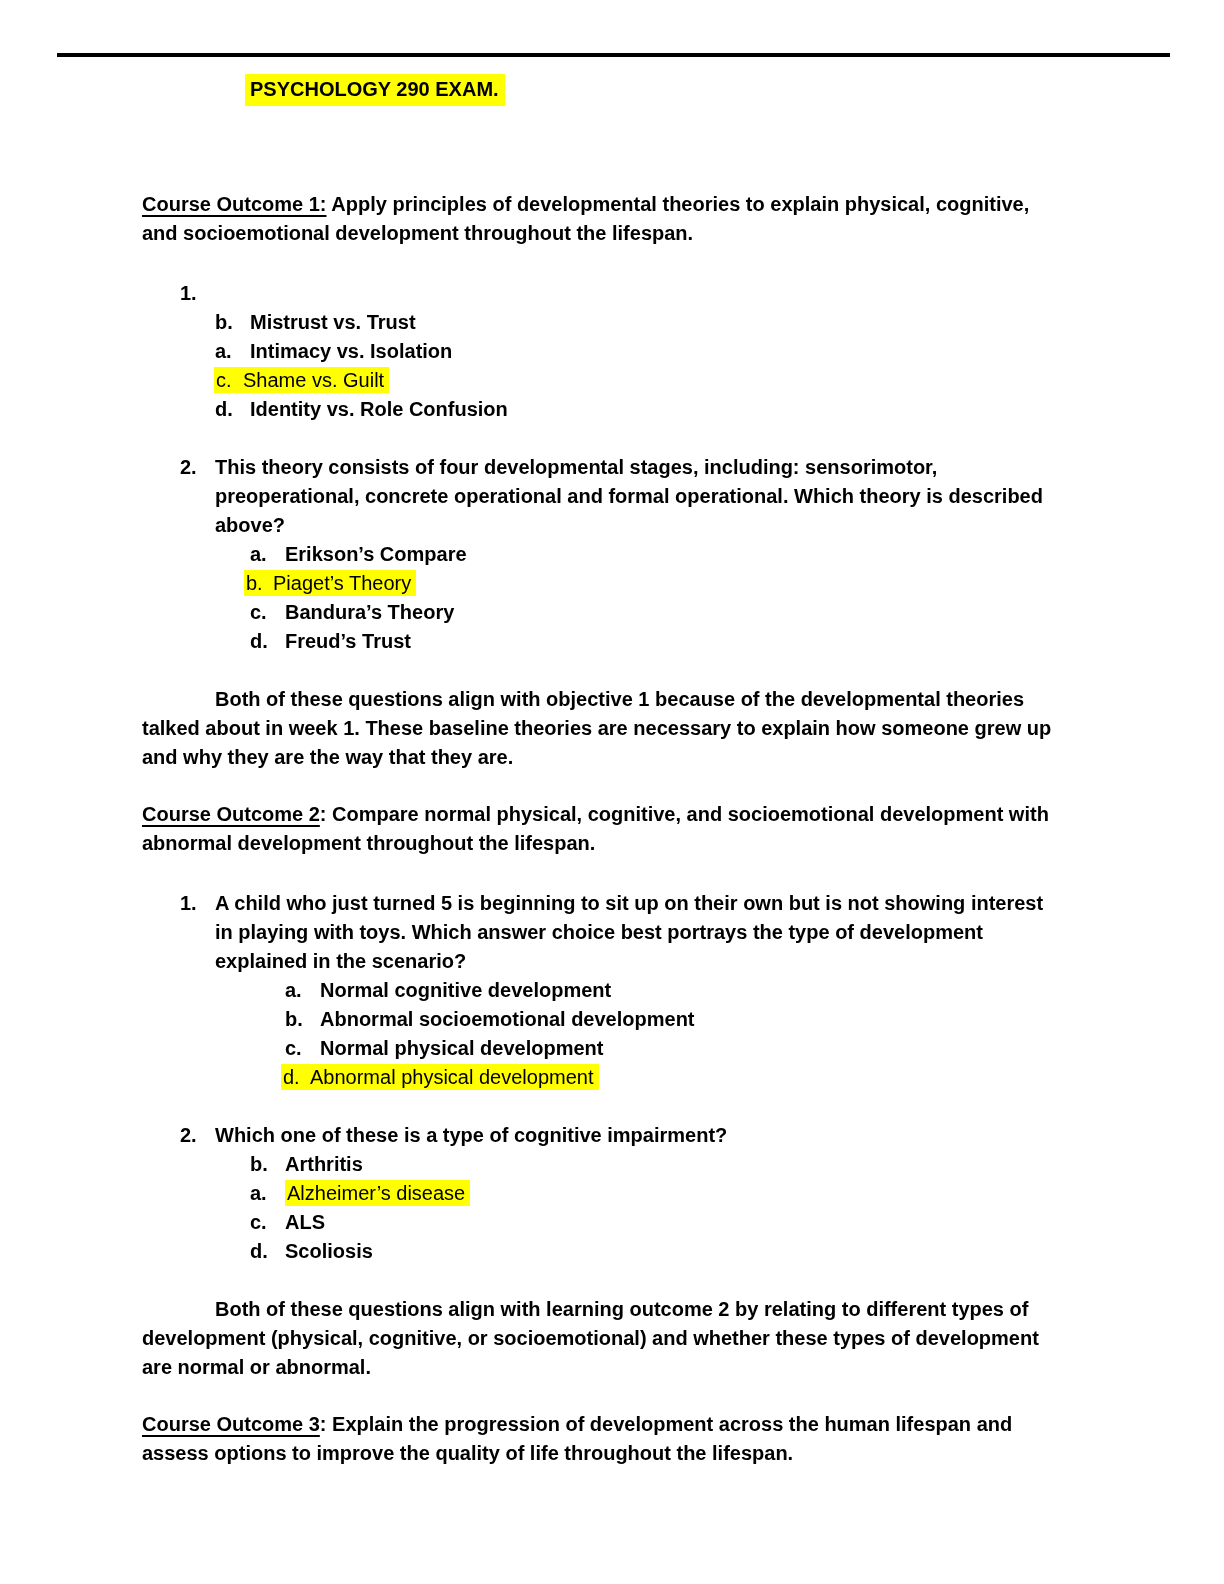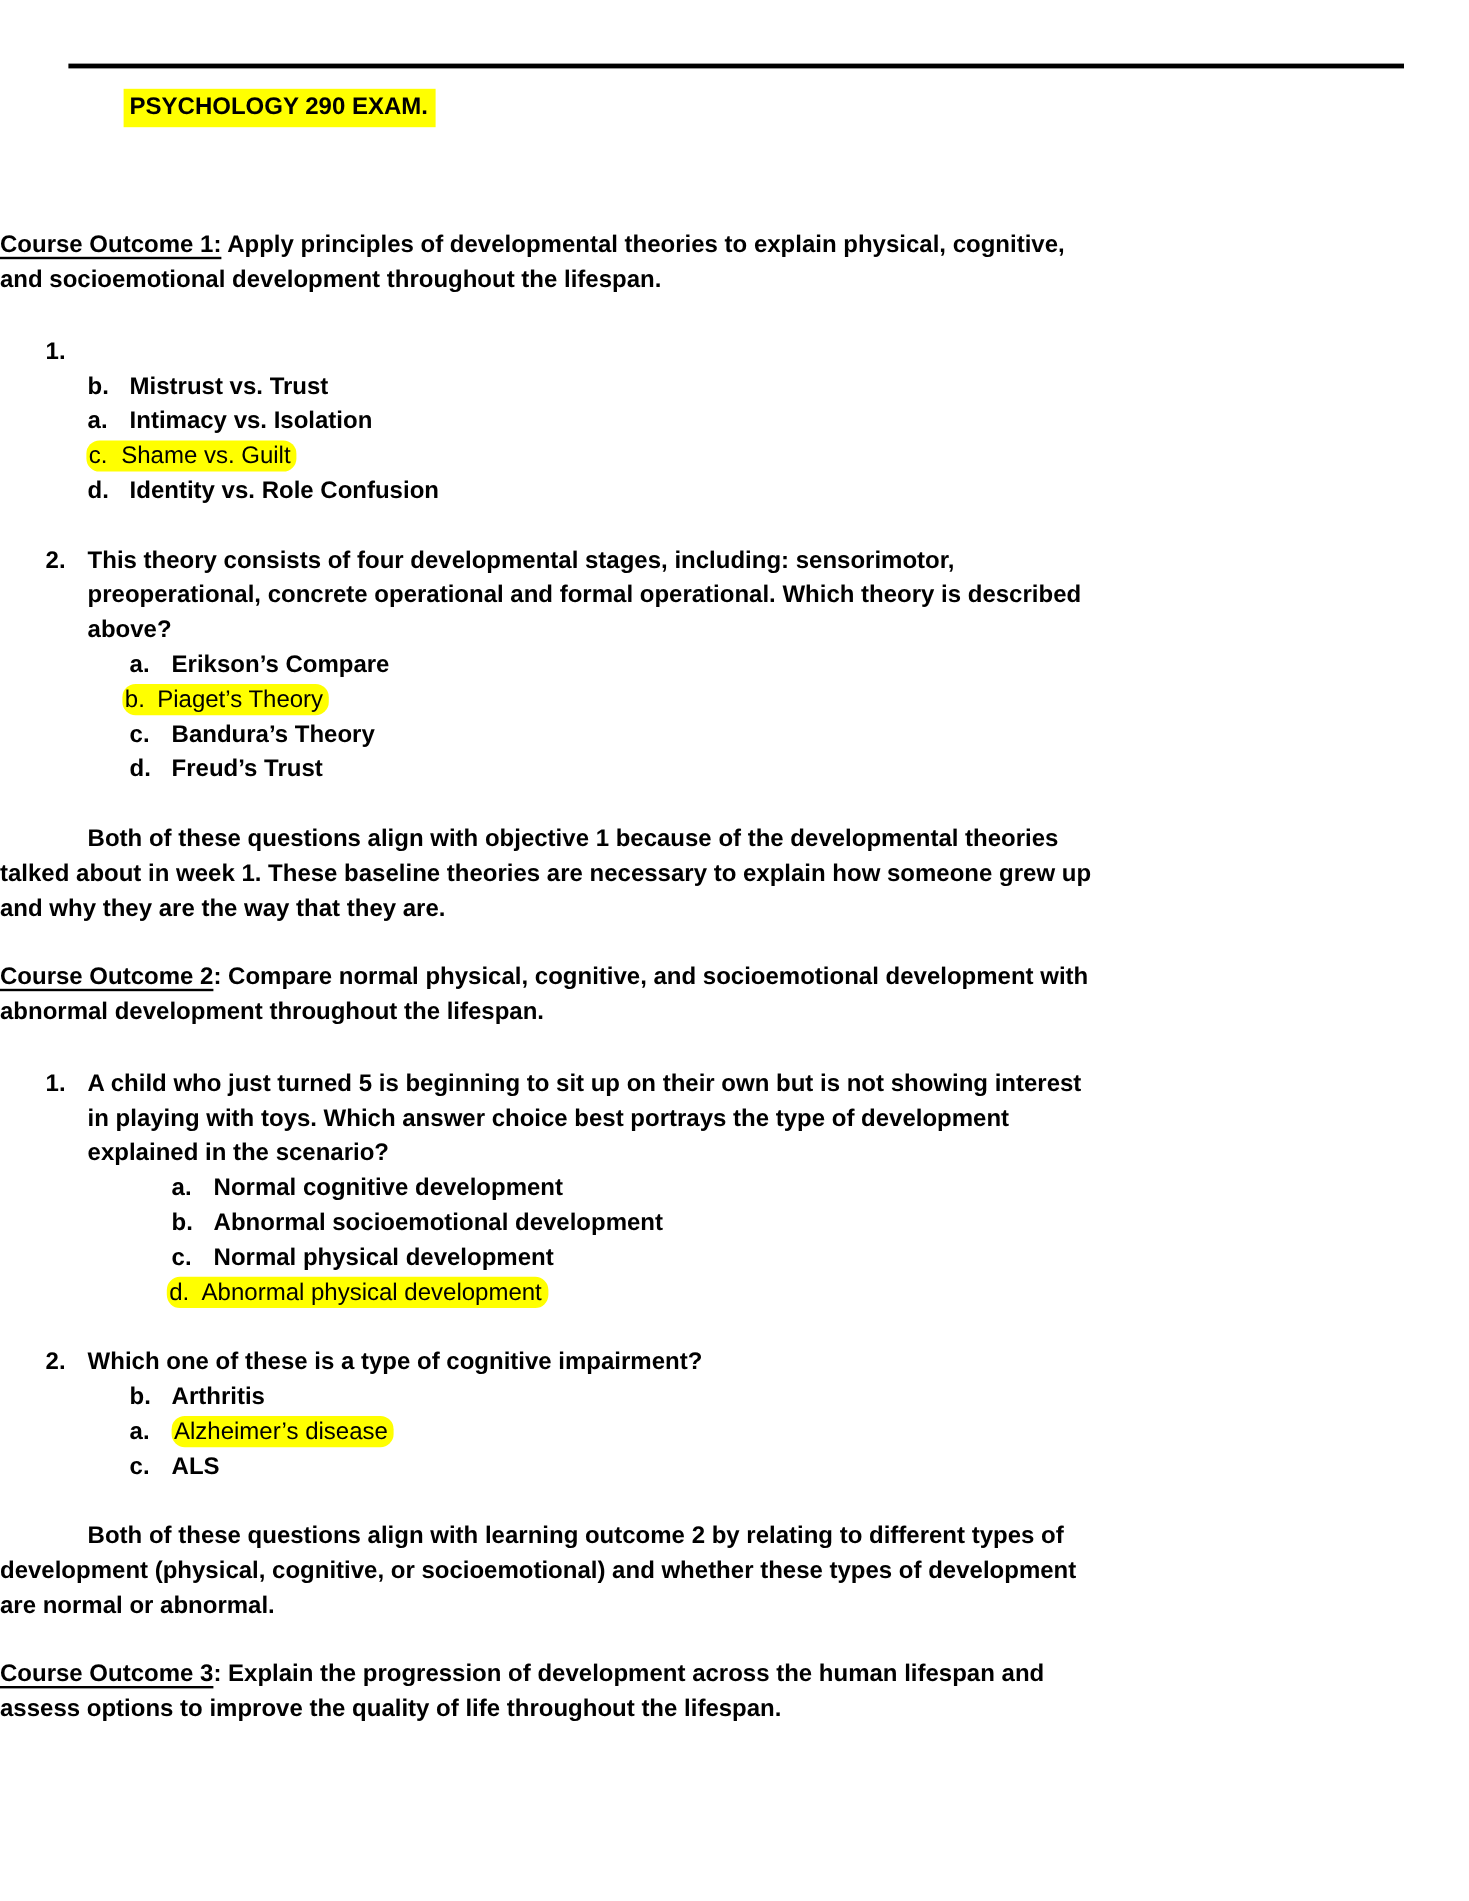--- a/index.html
+++ b/index.html
@@ -13,21 +13,21 @@
     font-weight: 700;
     color: #000000;
     position: relative;
   }
   .top-rule {
     margin: 53px 0 0 57px;
     width: 1113px;
     height: 4px;
     background: #000000;
   }
-  .content { margin-right: 144px; }
+  .content { margin-left: 142px; margin-right: 144px; }
   .doc-title {
     display: inline-block;
     margin: 17px 0 0 103px;
     background: #ffff00;
     padding: 1px 6px 2px 5px;
     font-weight: 700;
   }
   .outcome-heading { margin-top: 84px; margin-bottom: 31px; white-space: pre-line; }
   .outcome-heading.mid { margin-top: 0; margin-bottom: 31px; }
   .outcome-heading.last { margin-top: 0; margin-bottom: 0; }
@@ -44,21 +44,20 @@
   .opt.lvl2 { padding-left: 108px; }
   .opt.lvl3 { padding-left: 143px; }
   .opt.hl-row { padding-left: 72px; }
   .opt.hl-row.lvl2 { padding-left: 102px; }
   .opt.hl-row.lvl3 { padding-left: 139px; }
   .opt-marker { display: inline-block; width: 35px; }
   .hl {
     background: #ffff00;
     font-weight: 400;
     padding: 2px 5px 2px 2px;
-    border-radius: 11px;
   }
   .hl .opt-marker { width: 27px; }
   .summary { white-space: pre-line; text-indent: 73px; margin-bottom: 28px; }
 </style>
 </head>
 <body>
 
 <div class="top-rule"></div>
 
 <div class="content">
@@ -121,20 +120,21 @@
 
   <div class="question-block">
     <div class="question">
       <span class="q-number">2.</span>
       <span class="q-text">Which one of these is a type of cognitive impairment?</span>
     </div>
     <div class="options">
       <div class="opt lvl2"><span class="opt-marker">b.</span><span>Arthritis</span></div>
       <div class="opt lvl2"><span class="opt-marker">a.</span><span class="hl">Alzheimer’s disease</span></div>
       <div class="opt lvl2"><span class="opt-marker">c.</span><span>ALS</span></div>
+      <div class="opt lvl2"><span class="opt-marker">d.</span><span>Scoliosis</span></div>
     </div>
   </div>
 
   <p class="summary">Both of these questions align with learning outcome 2 by relating to different types of
 development (physical, cognitive, or socioemotional) and whether these types of development
 are normal or abnormal.</p>
 
   
   <p class="outcome-heading last"><span class="outcome-label">Course Outcome 3</span><span>: Explain the progression of development across the human lifespan and
 assess options to improve the quality of life throughout the lifespan.</span></p>

